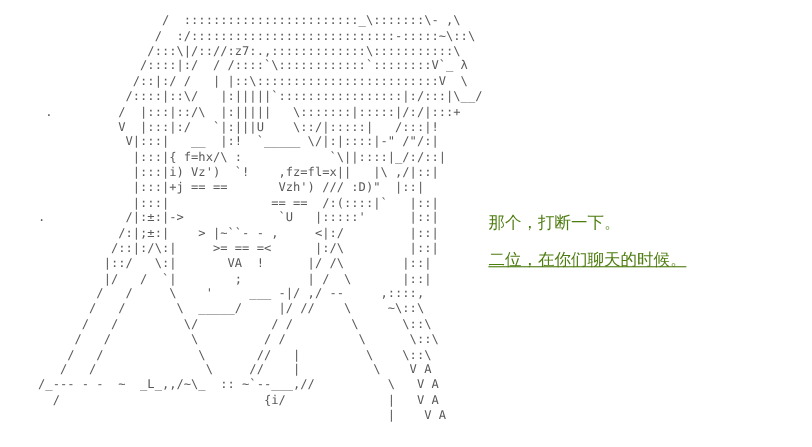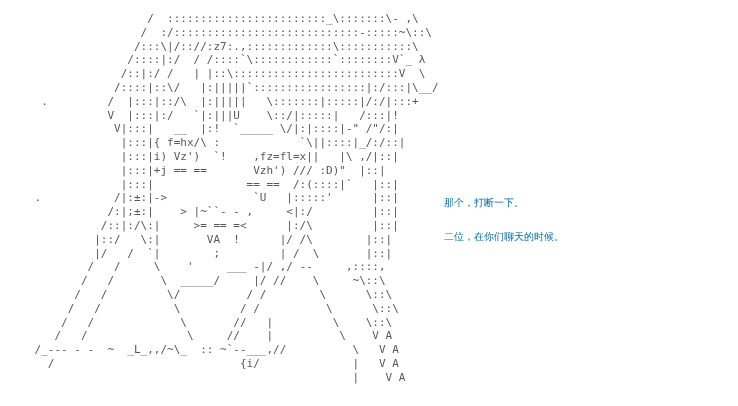--- a/index.html
+++ b/index.html
@@ -24,27 +24,27 @@
     font-size: 11px;
     line-height: 13.8px;
     letter-spacing: 0px;
     color: #585858;
     white-space: pre;
     user-select: none;
   }
   .dialogue {
     position: absolute;
     left: 444px;
-    color: #0369a1;
-    font-size: 10px;
+    color: #4d7c0f;
+    font-size: 15px;
     line-height: 18px;
     white-space: nowrap;
   }
   .dialogue-block-1 { top: 194px; }
-  .dialogue-block-2 { top: 228px; }
+  .dialogue-block-2 { top: 228px; text-decoration: underline; }
   .dialogue p { margin: 0; padding: 0; }
 </style>
 </head>
 <body>
 
 <div class="canvas">
 
   <pre class="aa-art">                  /  ::::::::::::::::::::::::_\:::::::\- ,\
                  /  :/::::::::::::::::::::::::::::-:::::~\::\
                 /:::\|/:://:z7:.,:::::::::::::\:::::::::::\

